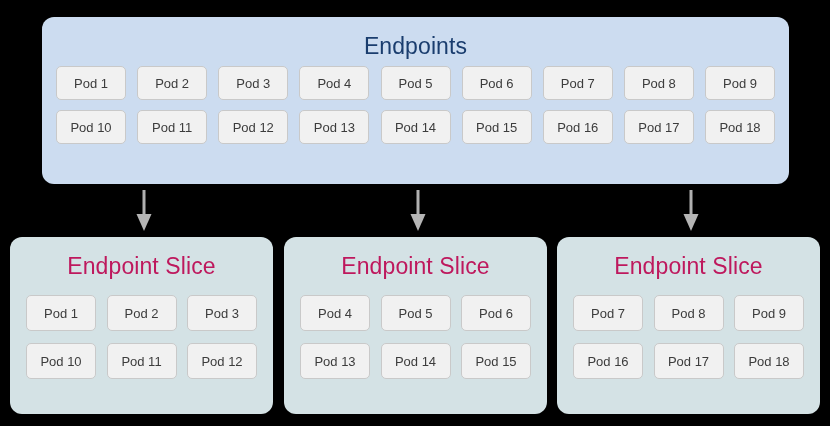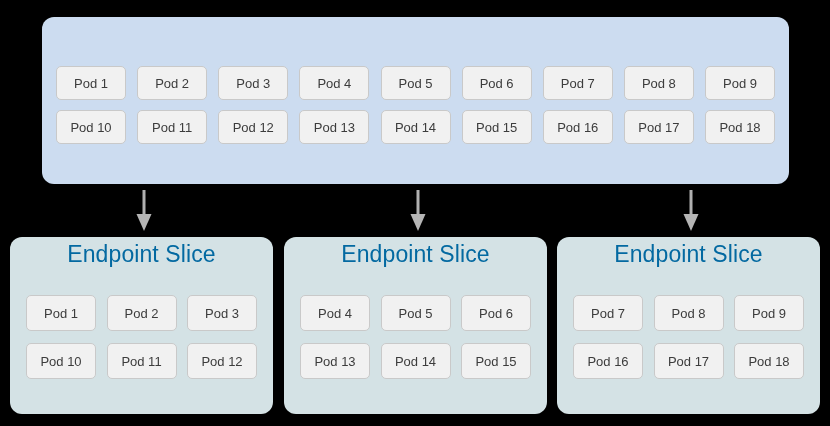--- a/index.html
+++ b/index.html
@@ -88,25 +88,25 @@
     top: 237px;
     width: 263px;
     height: 177px;
     background: #d4e2e5;
     border-radius: 12px;
   }
 
   .slice-title {
     width: 100%;
     text-align: center;
-    color: #0369a1;
+    color: #be185d;
     font-size: 23px;
     font-weight: 400;
     letter-spacing: 0.1px;
-    padding-top: 6px;
+    padding-top: 18px;
     line-height: 1;
   }
 
   .slice-rows {
     position: absolute;
     left: 16px;
     right: 16px;
     top: 58px;
   }
 
@@ -133,20 +133,21 @@
     line-height: 1;
     white-space: nowrap;
   }
 </style>
 </head>
 <body>
 
 <div id="stage">
 
   <div class="endpoints-box">
+    <div class="endpoints-title">Endpoints</div>
     <div class="endpoints-rows">
       <div class="ep-row">
         <div class="pod-chip">Pod 1</div>
         <div class="pod-chip">Pod 2</div>
         <div class="pod-chip">Pod 3</div>
         <div class="pod-chip">Pod 4</div>
         <div class="pod-chip">Pod 5</div>
         <div class="pod-chip">Pod 6</div>
         <div class="pod-chip">Pod 7</div>
         <div class="pod-chip">Pod 8</div>

